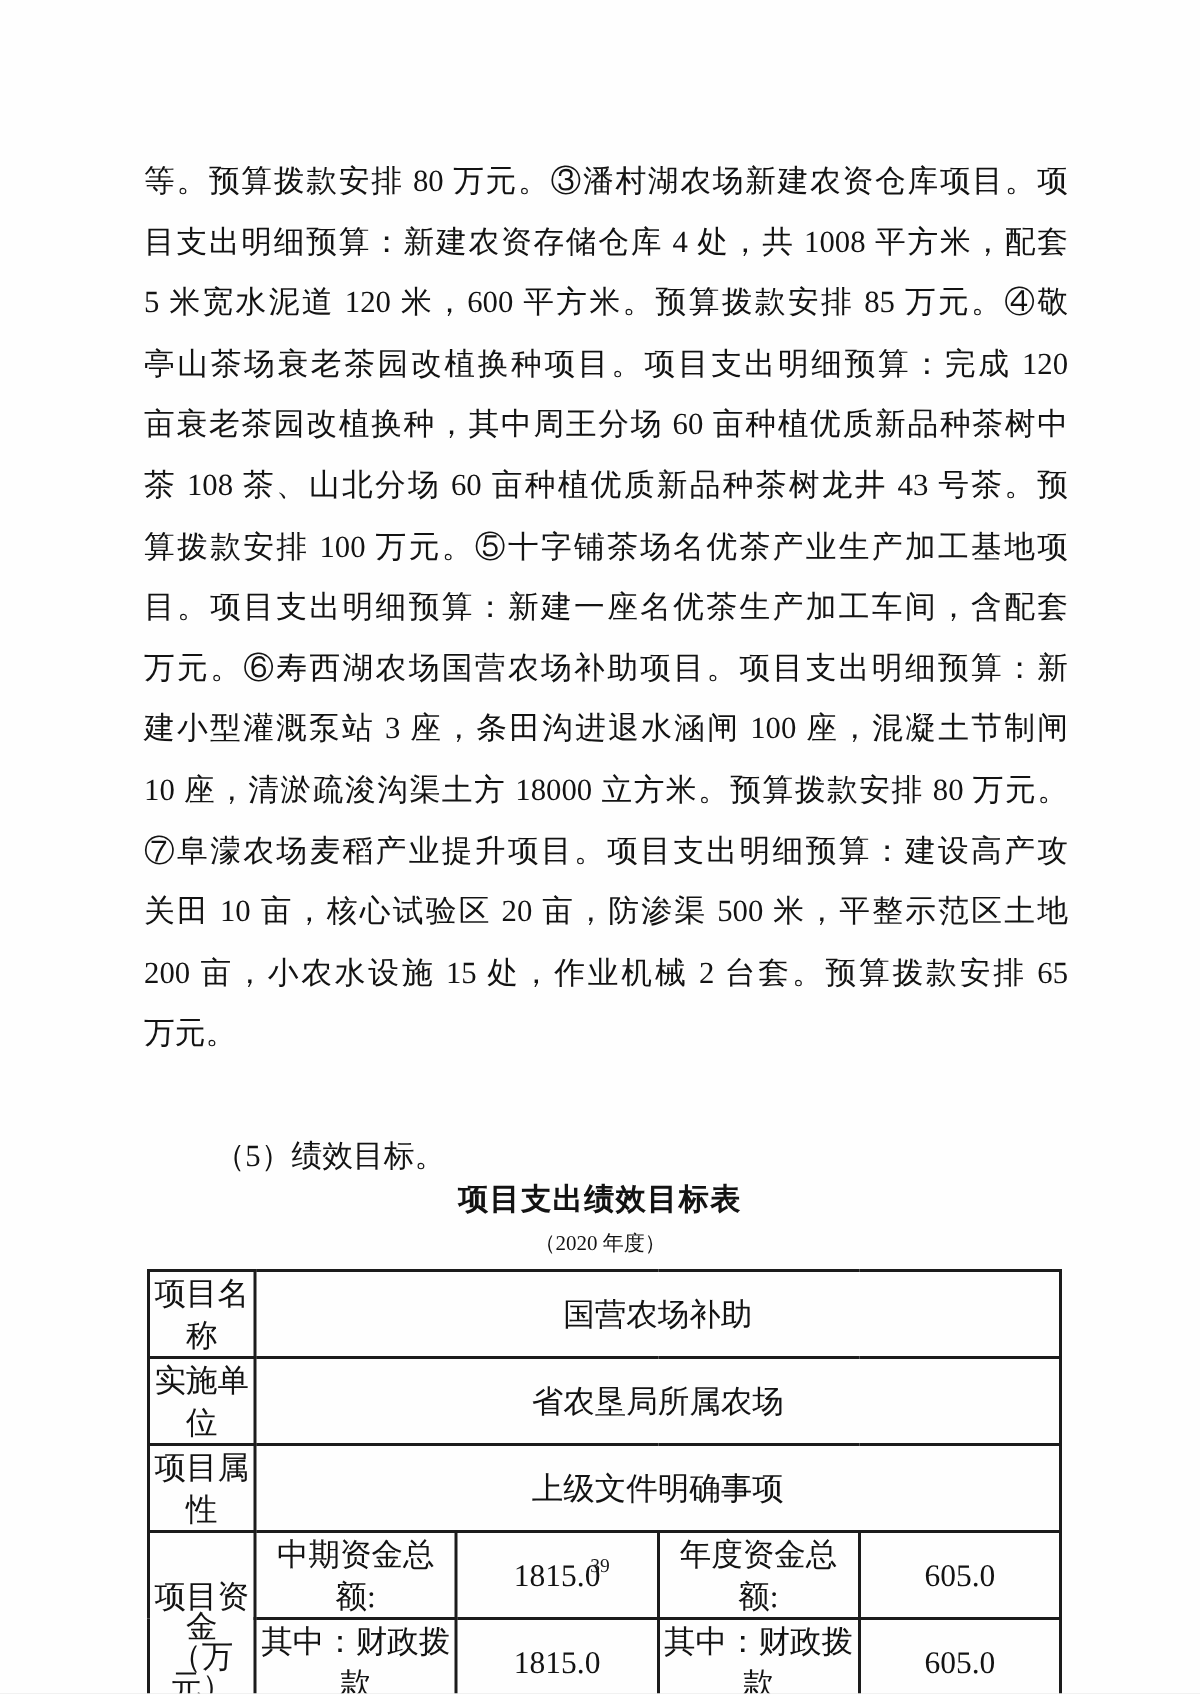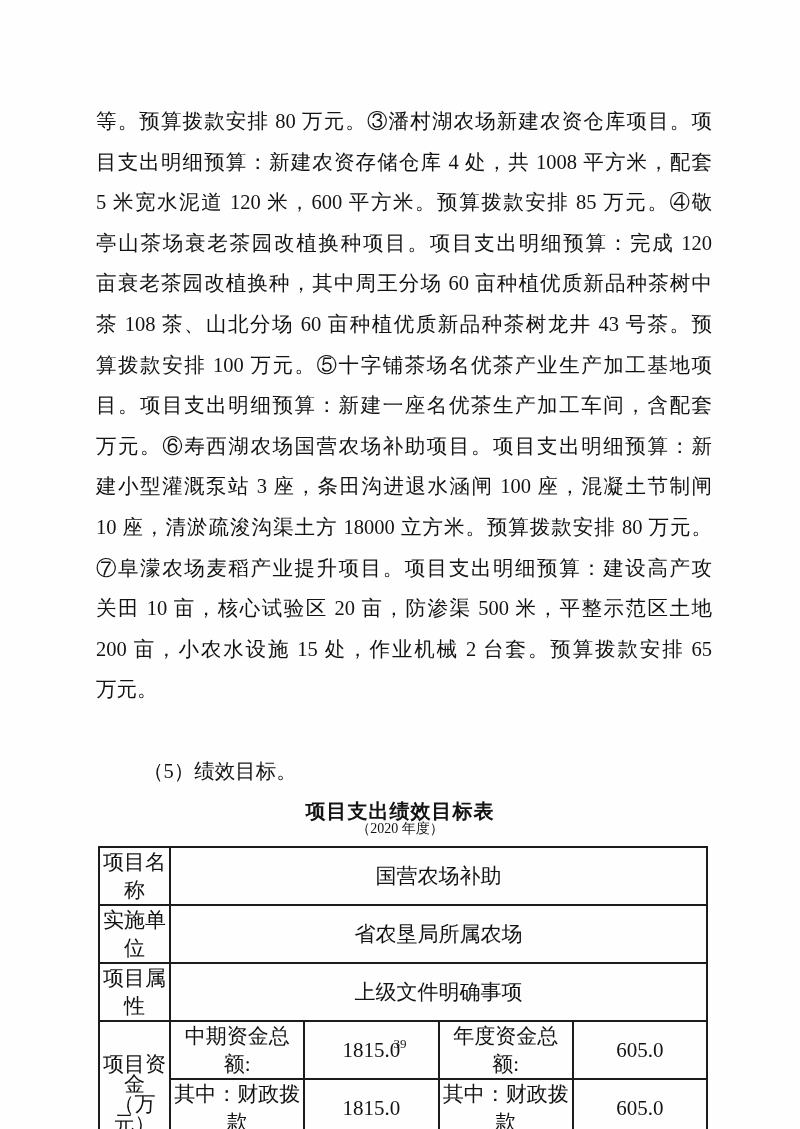--- a/index.html
+++ b/index.html
@@ -37,21 +37,20 @@
     box-sizing:border-box;
   }
   
   .table-title{
     position:absolute;
     left:0;top:786px;width:800px;
     text-align:center;
     font-size:20px;
     font-weight:bold;
     letter-spacing:1px;
-    margin-top:12px;
   }
   .table-subtitle{
     position:absolute;
     left:0;top:820px;width:800px;
     text-align:center;
     font-size:14px;
   }
   
   table.perf{
     position:absolute;

